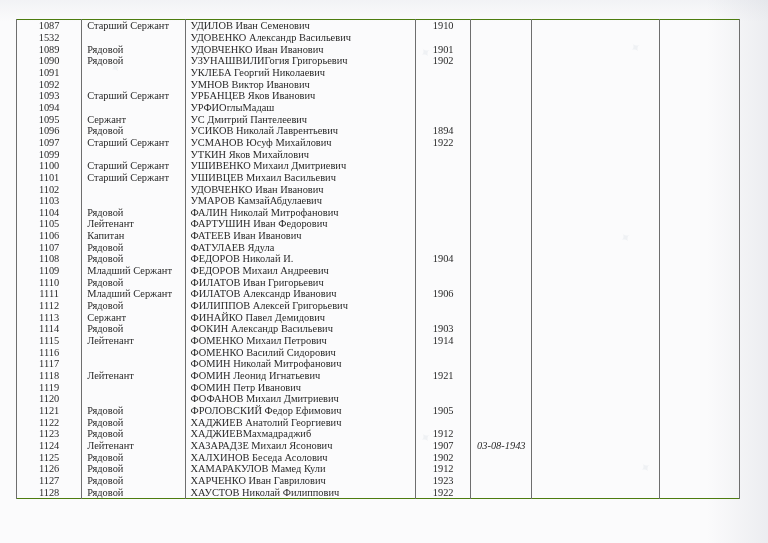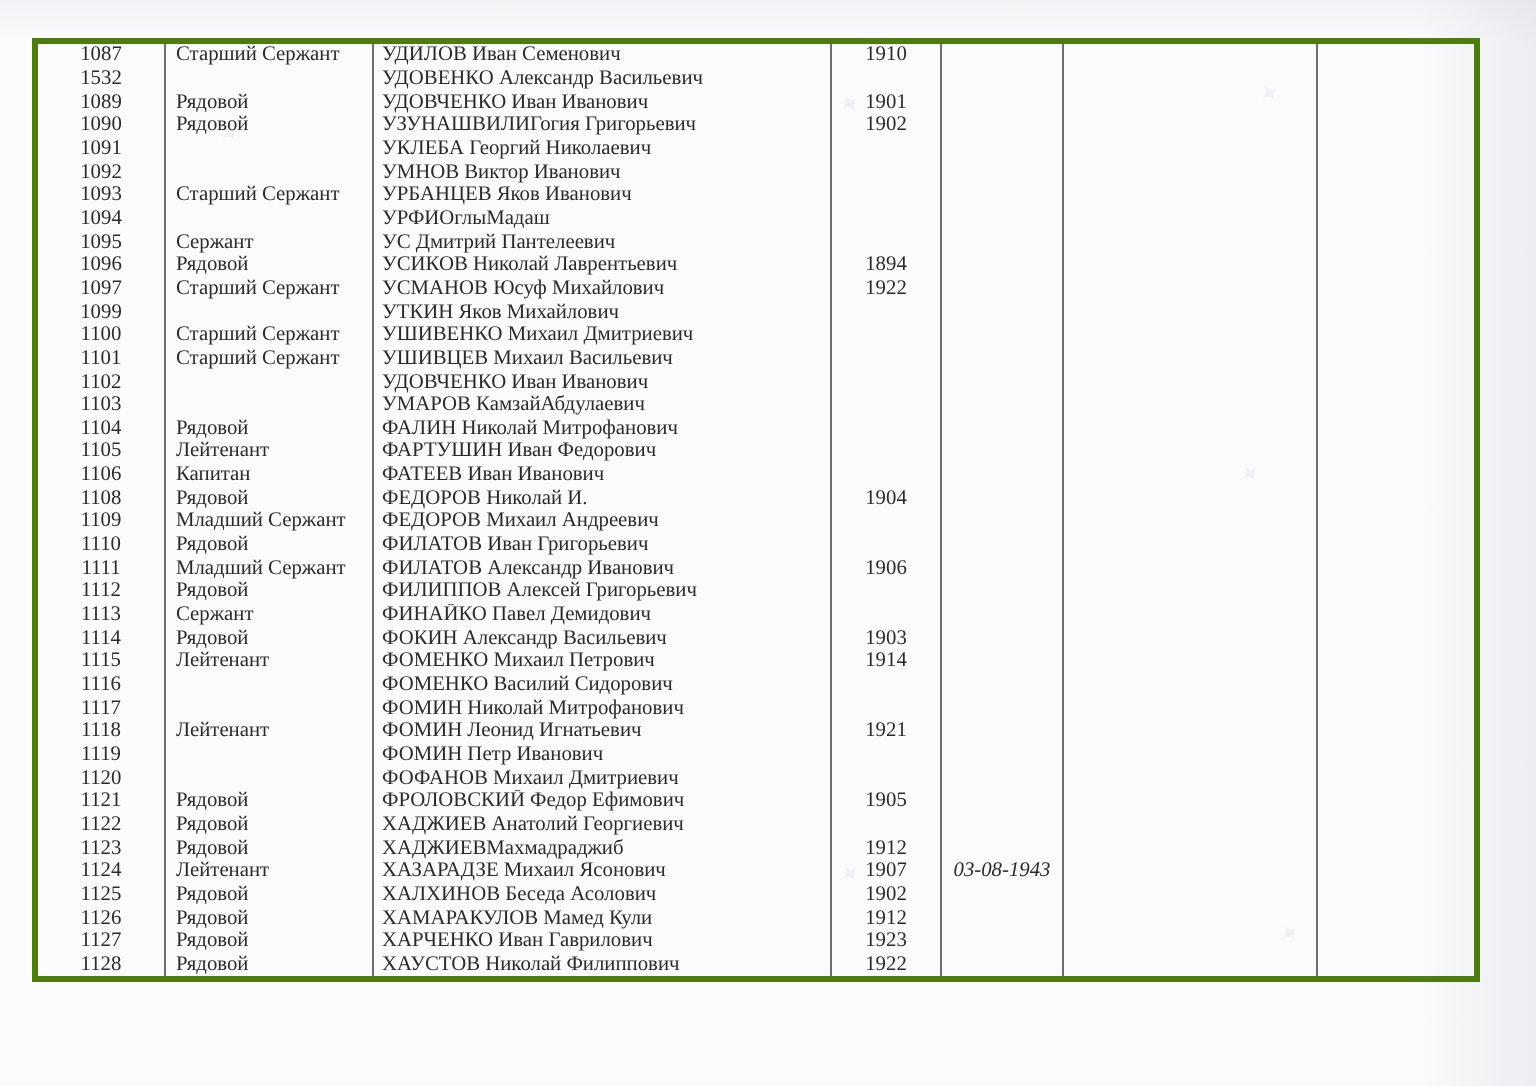--- a/index.html
+++ b/index.html
@@ -27,21 +27,21 @@
   }
   .doc-table td {
     border-left: 1px solid #6e6e6e;
     border-right: 1px solid #6e6e6e;
     height: 11.67px;
     line-height: 11px;
     padding: 0;
     white-space: nowrap;
     overflow: hidden;
   }
-  .doc-table { border: 3px solid #4d7c0f; }
+  .doc-table { border: 1px solid #4d7c0f; }
   .c-num { width: 65px; text-align: center; }
   .c-rank { width: 104px; padding-left: 5px !important; }
   .c-name { width: 229px; padding-left: 4px !important; }
   .c-year { width: 55px; text-align: center; }
   .c-date { width: 61px; text-align: center; font-style: italic; }
   .c-e1 { width: 127px; }
   .c-e2 { width: 80px; }
   .watermark {
     position: absolute;
     color: rgba(160,170,190,0.12);
@@ -242,20 +242,29 @@
       <tr>
         <td class="c-num">1106</td>
         <td class="c-rank">Капитан</td>
         <td class="c-name">ФАТЕЕВ Иван Иванович</td>
         <td class="c-year"></td>
         <td class="c-date"></td>
         <td class="c-e1"></td>
         <td class="c-e2"></td>
       </tr>
       <tr>
+        <td class="c-num">1107</td>
+        <td class="c-rank">Рядовой</td>
+        <td class="c-name">ФАТУЛАЕВ Ядула</td>
+        <td class="c-year"></td>
+        <td class="c-date"></td>
+        <td class="c-e1"></td>
+        <td class="c-e2"></td>
+      </tr>
+      <tr>
         <td class="c-num">1108</td>
         <td class="c-rank">Рядовой</td>
         <td class="c-name">ФЕДОРОВ Николай И.</td>
         <td class="c-year">1904</td>
         <td class="c-date"></td>
         <td class="c-e1"></td>
         <td class="c-e2"></td>
       </tr>
       <tr>
         <td class="c-num">1109</td>

